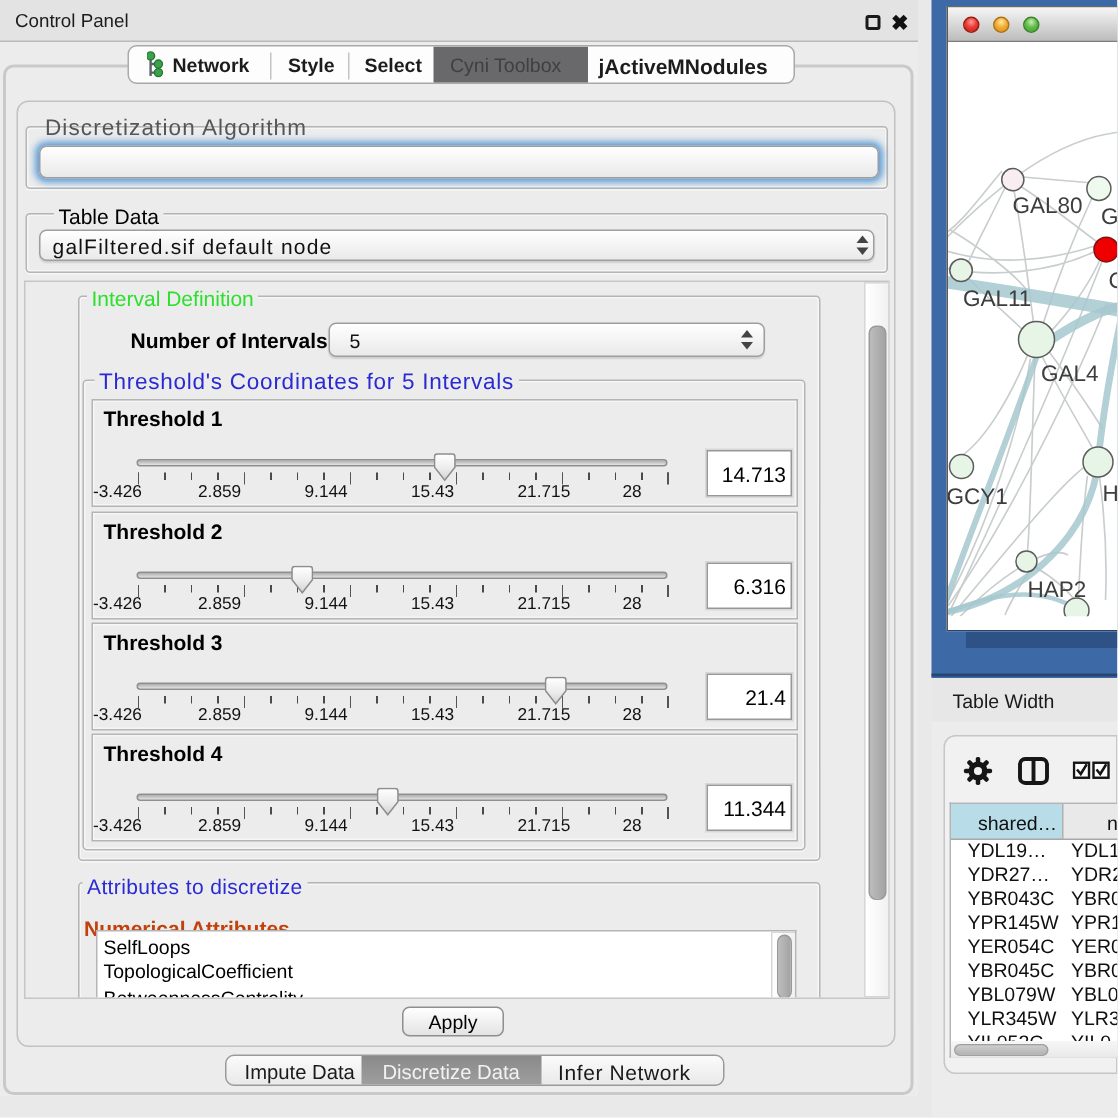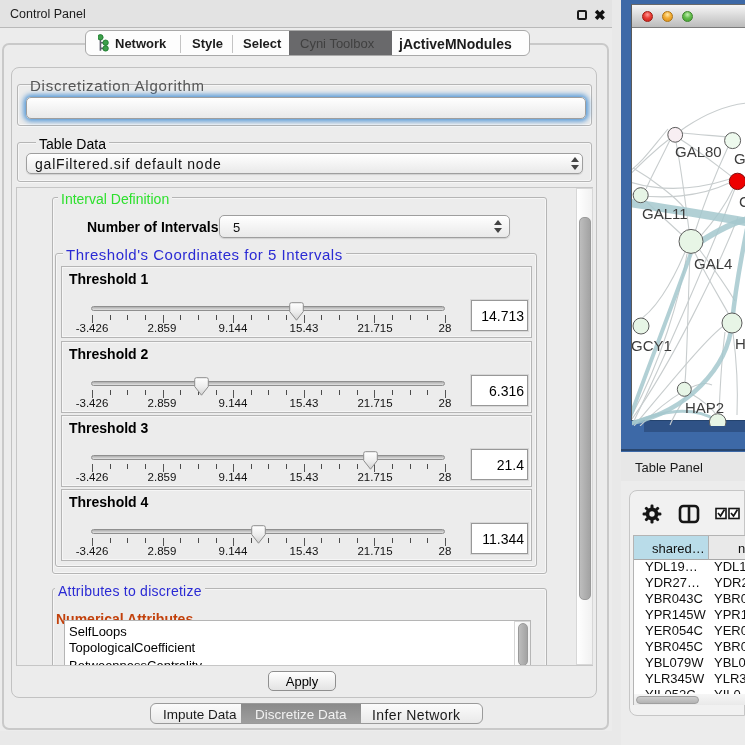--- a/index.html
+++ b/index.html
@@ -35,21 +35,21 @@
 .arr{width:7px;height:5px;}
 .arr.up{border-left:4px solid transparent;border-right:4px solid transparent;border-bottom:5px solid #444;}
 .arr.dn{border-left:4px solid transparent;border-right:4px solid transparent;border-top:5px solid #444;}
 
 
 .tbox{left:44px;width:471px;height:72px;border:1px solid #b5b5b5;background:#ececec;box-shadow:inset 0 0 0 1px rgba(255,255,255,0.5);padding-left:12px;}
 .tbox .lab{left:7px;top:4px;font-size:14px;font-weight:bold;color:#000;}
 .tbox .track{left:29px;top:39px;width:354px;height:5px;border:1px solid #8f8f8f;border-radius:3px;background:linear-gradient(#adadad,#e3e3e3);}
 .tbox .minor{left:30px;top:48px;width:355px;height:5px;background:repeating-linear-gradient(90deg,#4a4a4a 0,#4a4a4a 1px,transparent 1px,transparent 17.65px);}
 .tbox .major{left:30px;top:48px;width:355px;height:8px;background:repeating-linear-gradient(90deg,#555 0,#555 1px,transparent 1px,transparent 70.6px);}
-.tick-lab{top:55px;width:60px;text-align:center;font-size:11.5px;color:#111;}
+.tick-lab{top:55px;width:60px;font-size:11.5px;color:#111;}
 .tbox .field{left:409px;top:33px;width:57px;height:31px;background:#fff;border:1px solid #989898;box-shadow:0 0 0 1px #d8d8d8;}
 .tbox .fv{right:3px;top:7px;font-size:14px;color:#000;}
 .thumb{top:35px;width:15px;height:19px;}
 .li{left:4px;font-size:13px;color:#000;}
 
 
 #applybtn{left:268px;top:671px;width:68px;height:20px;background:linear-gradient(#ffffff,#e3e3e3);border:1px solid #8f8f8f;border-radius:5px;}
 #applybtn span{left:0;top:2px;width:66px;text-align:center;font-size:13px;color:#000;}
 
 
@@ -245,21 +245,21 @@
       <div class="btxt" style="left:12px">Impute Data</div>
       <div class="btxt" style="left:104px;color:#f2f2f2">Discretize Data</div>
       <div class="btxt" style="left:221px;font-size:14px;top:2.5px;letter-spacing:0.4px">Infer Network</div>
     </div>
   </div>
 
   <div id="blueframe"></div>
   <div style="left:644px;top:421px;width:101px;height:11px;background:#2f5286;"></div>
   <div style="left:621px;top:449px;width:124px;height:2px;background:#28466f;"></div>
   <div id="macwin">
-    <div id="netcanvas" style="left:0;top:28px;width:113px;height:393px;overflow:hidden;">
+    <div id="netcanvas" style="left:0;top:13px;width:113px;height:393px;overflow:hidden;">
       <svg width="113" height="393" viewBox="0 0 113 393" style="left:0;top:0;">
 
         <g fill="none" stroke="#c8cdce" stroke-width="1.1">
           <path d="M115,70 C75,74 35,102 -12,152"></path>
           <path d="M36,96 C20,115 10,130 -5,140"></path>
           <path d="M48,106 C70,120 88,135 99,143"></path>
           <path d="M44,109 C50,140 54,175 57,197"></path>
           <path d="M38,107 C28,128 20,142 14,156"></path>
           <path d="M50,100 C70,102 88,103 95,104"></path>
           <path d="M96,114 C80,148 68,183 63,199"></path>
@@ -315,21 +315,21 @@
         </g>
       </svg>
     </div>
     <div id="mactb">
       <div class="tl" id="tl-r"></div>
       <div class="tl" id="tl-y"></div>
       <div class="tl" id="tl-g"></div>
     </div>
   </div>
   <div id="tablepanel-title">
-      <div class="txt" style="left:14px;top:8px;font-size:13px;color:#1a1a1a;">Table Panel</div>
+      <div class="txt" style="left:14px;top:8px;font-size:13px;color:#1a1a1a;">Table Width</div>
     </div>
   <div id="tp-bg"></div>
   <div id="tp-card"></div>
   <div id="tp-toolbar">
     <svg style="left:642px;top:504px" width="20" height="20" viewBox="0 0 20 20">
       <g fill="#161616">
         <circle cx="10" cy="10" r="6.4"></circle>
         <g>
           <rect x="8.5" y="0.6" width="3" height="5" rx="1.2"></rect>
           <rect x="8.5" y="14.4" width="3" height="5" rx="1.2"></rect>

